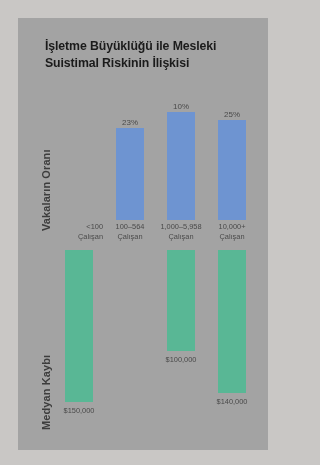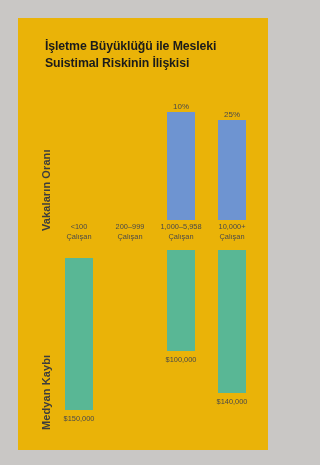--- a/index.html
+++ b/index.html
@@ -17,21 +17,21 @@
     position: relative;
     width: 287px;
     height: 465px;
   }
   .card {
     position: absolute;
     left: 18px;
     top: 18px;
     width: 250px;
     height: 432px;
-    background: #eab308;
+    background: #a3a3a3;
   }
   .title {
     position: absolute;
     left: 27px;
     top: 20px;
     width: 208px;
     font-size: 12.3px;
     font-weight: bold;
     line-height: 16.5px;
     color: #1b1b1b;
@@ -132,55 +132,59 @@
 
     <div class="title">İşletme Büyüklüğü ile Mesleki Suistimal Riskinin İlişkisi</div>
 
     <div class="axis-title" id="axis-top-title">Vakaların Oranı</div>
 
     <div class="axis-title" id="axis-bottom-title">Medyan Kaybı</div>
 
     <div class="plot" id="plot-top">
 
 
+      <div class="col col-top" style="left:69px; height:134px;">
+        <div class="bar bar-blue" style="height:92px;"></div>
+        <div class="val-top" style="bottom:93px;">23%</div>
+      </div>
 
       <div class="col col-top" style="left:120px; height:134px;">
         <div class="bar bar-blue" style="height:108px;"></div>
         <div class="val-top" style="bottom:109px;">10%</div>
       </div>
 
       <div class="col col-top" style="left:171px; height:134px;">
         <div class="bar bar-blue" style="height:100px;"></div>
         <div class="val-top" style="bottom:101px;">25%</div>
       </div>
 
     </div>
 
     <div id="cat-row">
-      <div class="cat-label" style="left:12px;">
+      <div class="cat-label" style="left:12px;text-align:right;">
         <div>&lt;100</div>
         <div>Çalışan</div>
       </div>
       <div class="cat-label" style="left:63px;">
-        <div>200–999</div>
+        <div>100–564</div>
         <div>Çalışan</div>
       </div>
       <div class="cat-label" style="left:114px;">
         <div>1,000–5,958</div>
         <div>Çalışan</div>
       </div>
       <div class="cat-label" style="left:165px;">
         <div>10,000+</div>
         <div>Çalışan</div>
       </div>
     </div>
 
     <div class="plot" id="plot-bottom">
 
-      <div class="col" style="left:18px; top:0; height:170px;margin-top:8px;">
+      <div class="col" style="left:18px; top:0; height:170px;">
         <div class="bar bar-green" style="height:152px;"></div>
         <div class="val-bottom" style="top:156px;">$150,000</div>
       </div>
 
 
       <div class="col" style="left:120px; top:0; height:236px;">
         <div class="bar bar-green" style="height:101px;"></div>
         <div class="val-bottom" style="top:105px;">$100,000</div>
       </div>
 

